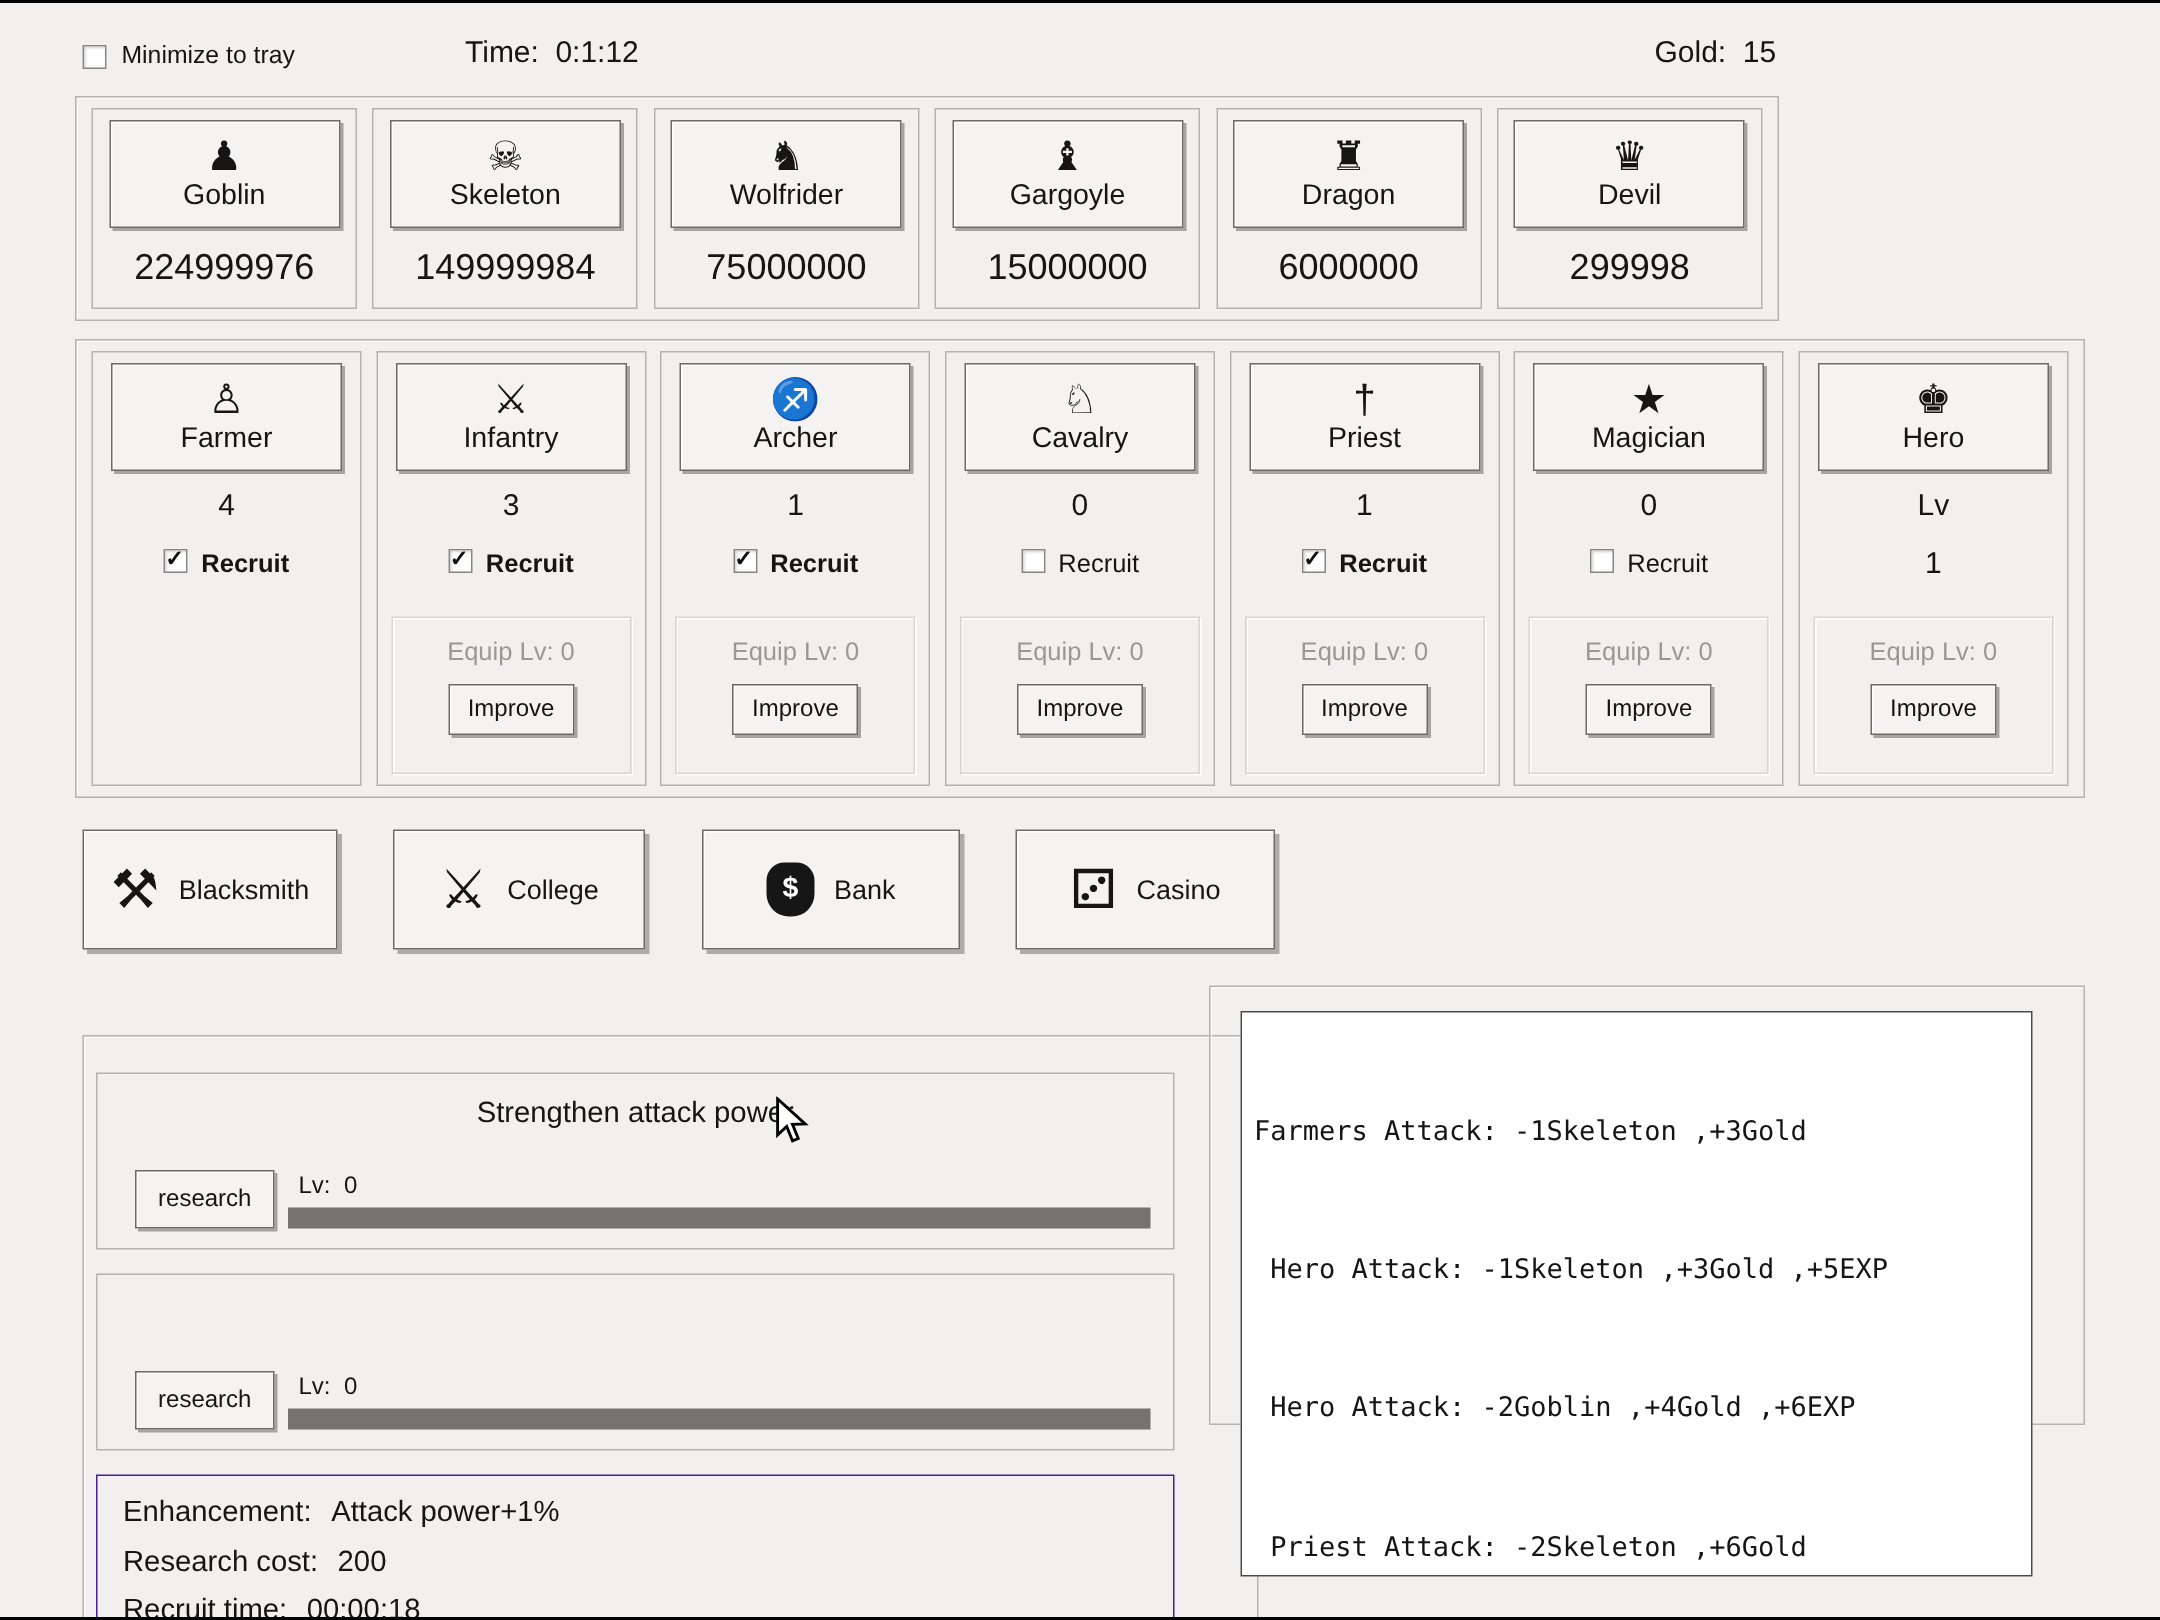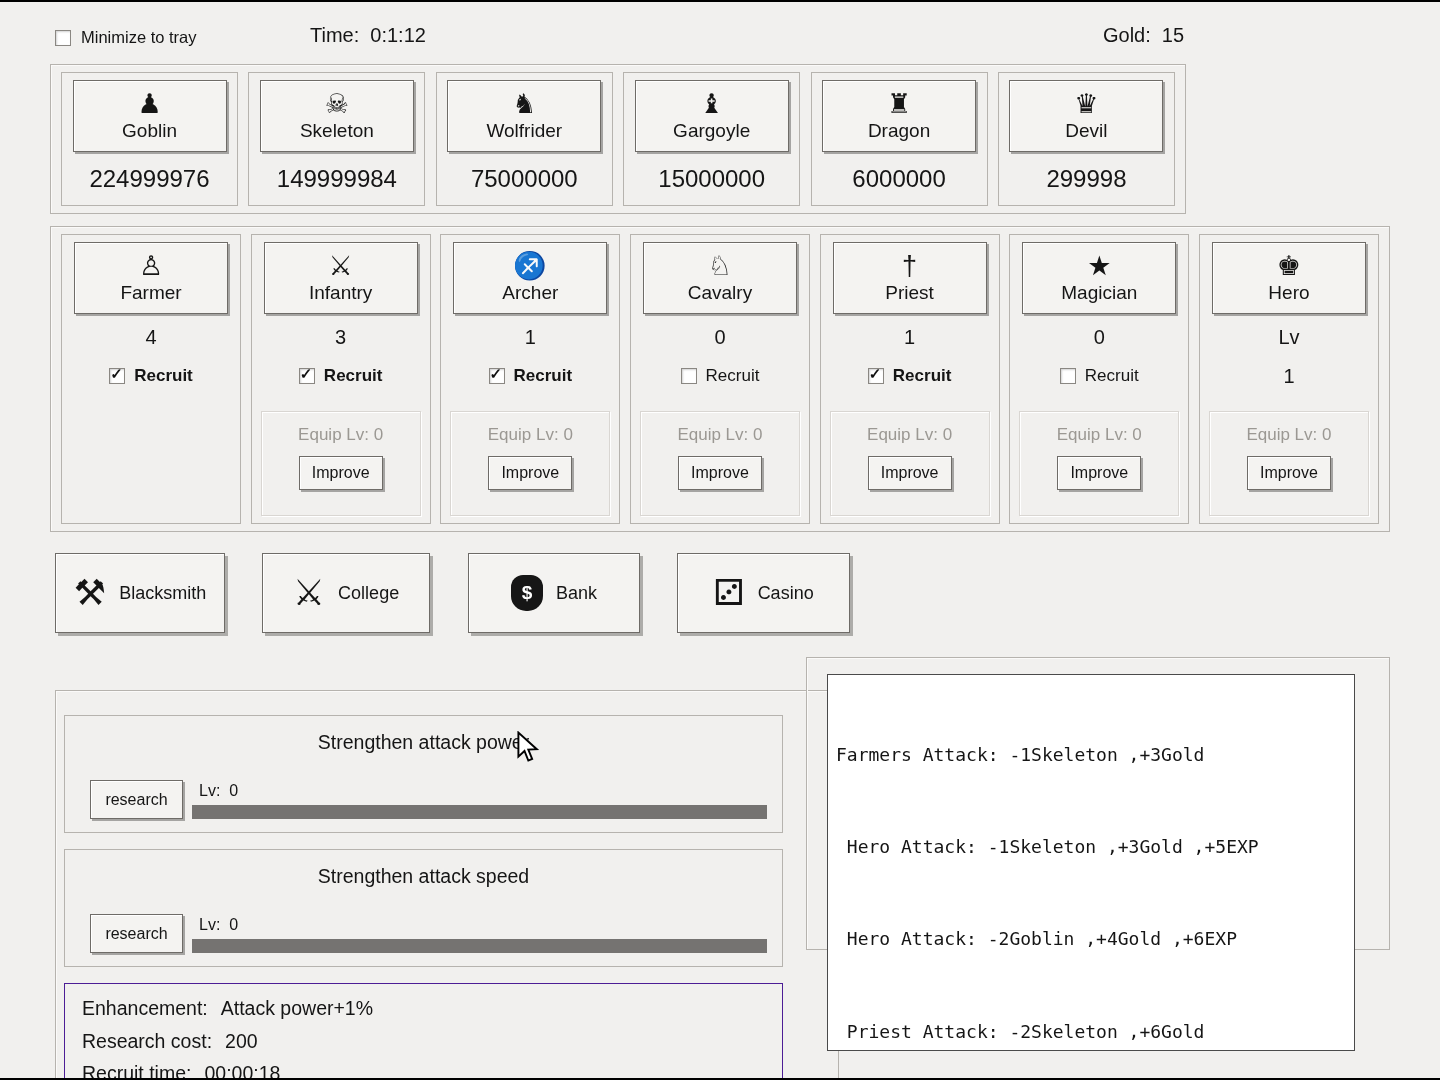--- a/index.html
+++ b/index.html
@@ -29,21 +29,21 @@
   .icon-btn{width:154px;height:72px;margin:0 auto;display:flex;flex-direction:column;align-items:center;justify-content:center;gap:2px;}
   .glyph{font-size:27px;line-height:1;}
   .btn-label{font-size:19px;}
   .m-count{margin-top:13px;font-size:24px;}
 
   
   #units-box{left:50px;top:224px;width:1340px;height:306px;display:flex;justify-content:space-between;padding:7px 10px;}
   .upanel{width:180px;height:290px;border:1px solid #b6b3ae;box-sizing:border-box;text-align:center;padding-top:7px;position:relative;}
   .u-count{margin-top:12px;font-size:20px;}
   .hero-lv{margin-top:16px;}
-  .recruit{display:inline-flex;align-items:center;gap:9px;margin-top:17px;cursor:pointer;}
+  .recruit{display:inline-flex;gap:9px;margin-top:17px;cursor:pointer;}
   .recruit-label{font-size:17px;}
   .checked .recruit-label{font-weight:700;}
   .equip-group{position:absolute;left:9px;right:9px;top:176px;height:103px;
                border:1px solid #d9d6d2;box-shadow:1px 1px 0 #fff,inset 1px 1px 0 #fff;}
   .equip-lv{margin-top:13px;color:#9b9893;font-size:17px;}
   .improve-btn{margin-top:11px;width:84px;height:34px;font-size:16px;}
 
   
   .building-btn{position:absolute;top:551px;height:80px;display:flex;flex-direction:row;
                 align-items:center;justify-content:center;gap:13px;font-size:18px;
@@ -298,21 +298,20 @@
             <span>Lv:</span><span class="val">0</span>
           </div>
           <div class="bar-track">
             <div class="bar-fill" style="width: 100%;"></div>
           </div>
         </div>
       </div>
     </div>
 
     <div class="rpanel" id="rp2">
-      <div class="rtitle">Strengthen attack speed</div>
       <div class="rrow">
         <button class="btn3d research-btn">research</button>
         <div class="bar-col">
           <div class="lv">
             <span>Lv:</span><span class="val">0</span>
           </div>
           <div class="bar-track">
             <div class="bar-fill" style="width: 100%;"></div>
           </div>
         </div>

